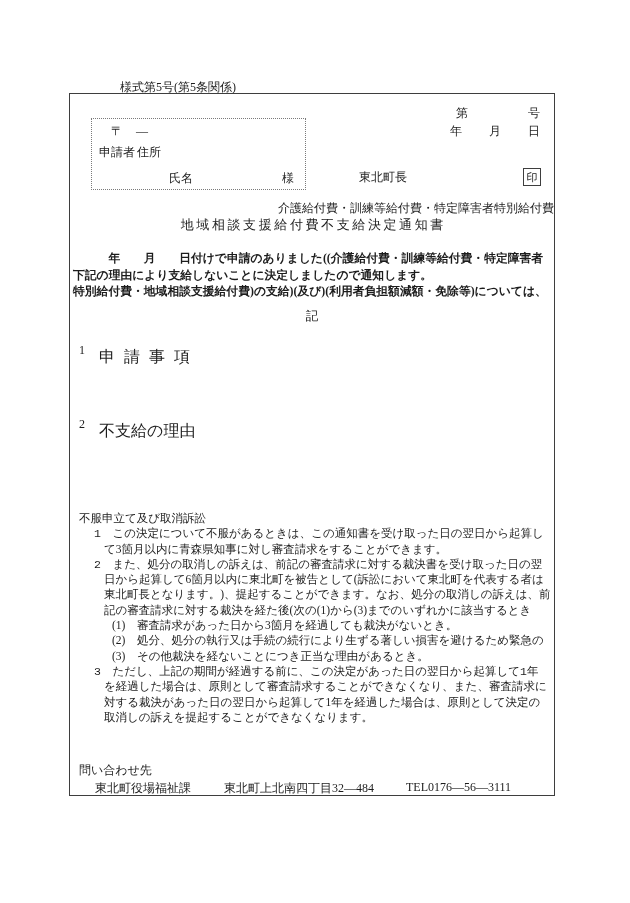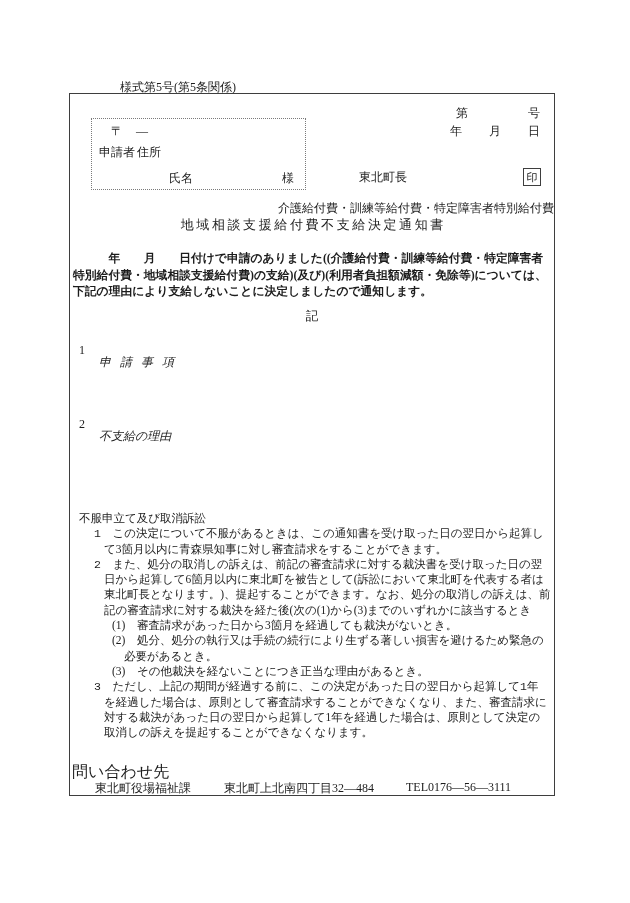--- a/index.html
+++ b/index.html
@@ -44,32 +44,32 @@
   #title-line2{left:0;top:122px;width:100%;text-align:center;font-size:13px;letter-spacing:2.6px;text-indent:2.6px;font-family:Liberation Mono, monospace;}
   
   #body-par{left:3px;top:156px;width:479px;font-size:11.8px;font-weight:bold;}
   #body-par .bl{white-space:nowrap;line-height:16.6px;height:16.6px;}
   
   #ki{left:0;top:214px;width:100%;text-align:center;font-size:12.5px;}
   
   #item1{left:0;top:249px;}
   #item2{left:0;top:323px;}
   .item-no{position:absolute;left:9px;top:0;font-size:12px;}
-  .item-label{position:absolute;left:29px;top:11px;font-size:12px;font-style:italic;}
+  .item-label{position:absolute;left:29px;top:4px;font-size:16px;}
   #item1 .item-label{letter-spacing:9px;}
   
   #appeal{left:0;top:417px;width:484px;font-size:11.5px;}
   #appeal div{white-space:nowrap;line-height:15.3px;height:15.3px;}
   .i0{padding-left:9px;}
   .i1{padding-left:24px;font-family:Liberation Mono, monospace;}
   .i2{padding-left:34px;}
   .i3{padding-left:42px;}
   .i4{padding-left:54px;}
   
-  #contact-heading{left:2px;top:668px;font-size:16px;}
+  #contact-heading{left:9px;top:668px;font-size:12px;}
   #contact-office{left:25px;top:686px;font-size:12px;}
   #contact-address{left:154px;top:686px;font-size:12px;}
   #contact-tel{left:336px;top:686px;font-size:12px;}
 </style>
 </head>
 <body>
 
 <div class="abs" id="form-label">様式第5号(第5条関係)</div>
 
 <div id="main-box">
@@ -90,22 +90,22 @@
   </div>
 
   <span class="abs t12" id="mayor">東北町長</span>
   <div id="seal-box">印</div>
 
   <div class="abs" id="title-line1">介護給付費・訓練等給付費・特定障害者特別給付費・</div>
   <div class="abs" id="title-line2">地域相談支援給付費不支給決定通知書</div>
 
   <div class="abs" id="body-par">
     <div class="bl">　　　年　　月　　日付けで申請のありました((介護給付費・訓練等給付費・特定障害者</div>
+    <div class="bl">下記の理由により支給しないことに決定しましたので通知します。</div>
     <div class="bl">特別給付費・地域相談支援給付費)の支給)(及び)(利用者負担額減額・免除等)については、</div>
-    <div class="bl">下記の理由により支給しないことに決定しましたので通知します。</div>
   </div>
 
   <div class="abs" id="ki">記</div>
 
   <div class="abs" id="item1">
     <span class="item-no">1</span>
     <span class="item-label">申請事項</span>
   </div>
   <div class="abs" id="item2">
     <span class="item-no">2</span>
@@ -115,21 +115,20 @@
   <div class="abs" id="appeal">
     <div class="i0">不服申立て及び取消訴訟</div>
     <div class="i1">1　この決定について不服があるときは、この通知書を受け取った日の翌日から起算し</div>
     <div class="i2">て3箇月以内に青森県知事に対し審査請求をすることができます。</div>
     <div class="i1">2　また、処分の取消しの訴えは、前記の審査請求に対する裁決書を受け取った日の翌</div>
     <div class="i2">日から起算して6箇月以内に東北町を被告として(訴訟において東北町を代表する者は</div>
     <div class="i2">東北町長となります。)、提起することができます。なお、処分の取消しの訴えは、前</div>
     <div class="i2">記の審査請求に対する裁決を経た後(次の(1)から(3)までのいずれかに該当するとき</div>
     <div class="i3">(1)　審査請求があった日から3箇月を経過しても裁決がないとき。</div>
     <div class="i3">(2)　処分、処分の執行又は手続の続行により生ずる著しい損害を避けるため緊急の</div>
-    <div class="i4">必要があるとき。</div>
     <div class="i3">(3)　その他裁決を経ないことにつき正当な理由があるとき。</div>
     <div class="i1">3　ただし、上記の期間が経過する前に、この決定があった日の翌日から起算して1年</div>
     <div class="i2">を経過した場合は、原則として審査請求することができなくなり、また、審査請求に</div>
     <div class="i2">対する裁決があった日の翌日から起算して1年を経過した場合は、原則として決定の</div>
     <div class="i2">取消しの訴えを提起することができなくなります。</div>
   </div>
 
   <div class="abs" id="contact-heading">問い合わせ先</div>
   <div class="abs" id="contact-office">東北町役場福祉課</div>
   <div class="abs" id="contact-address">東北町上北南四丁目32―484</div>

